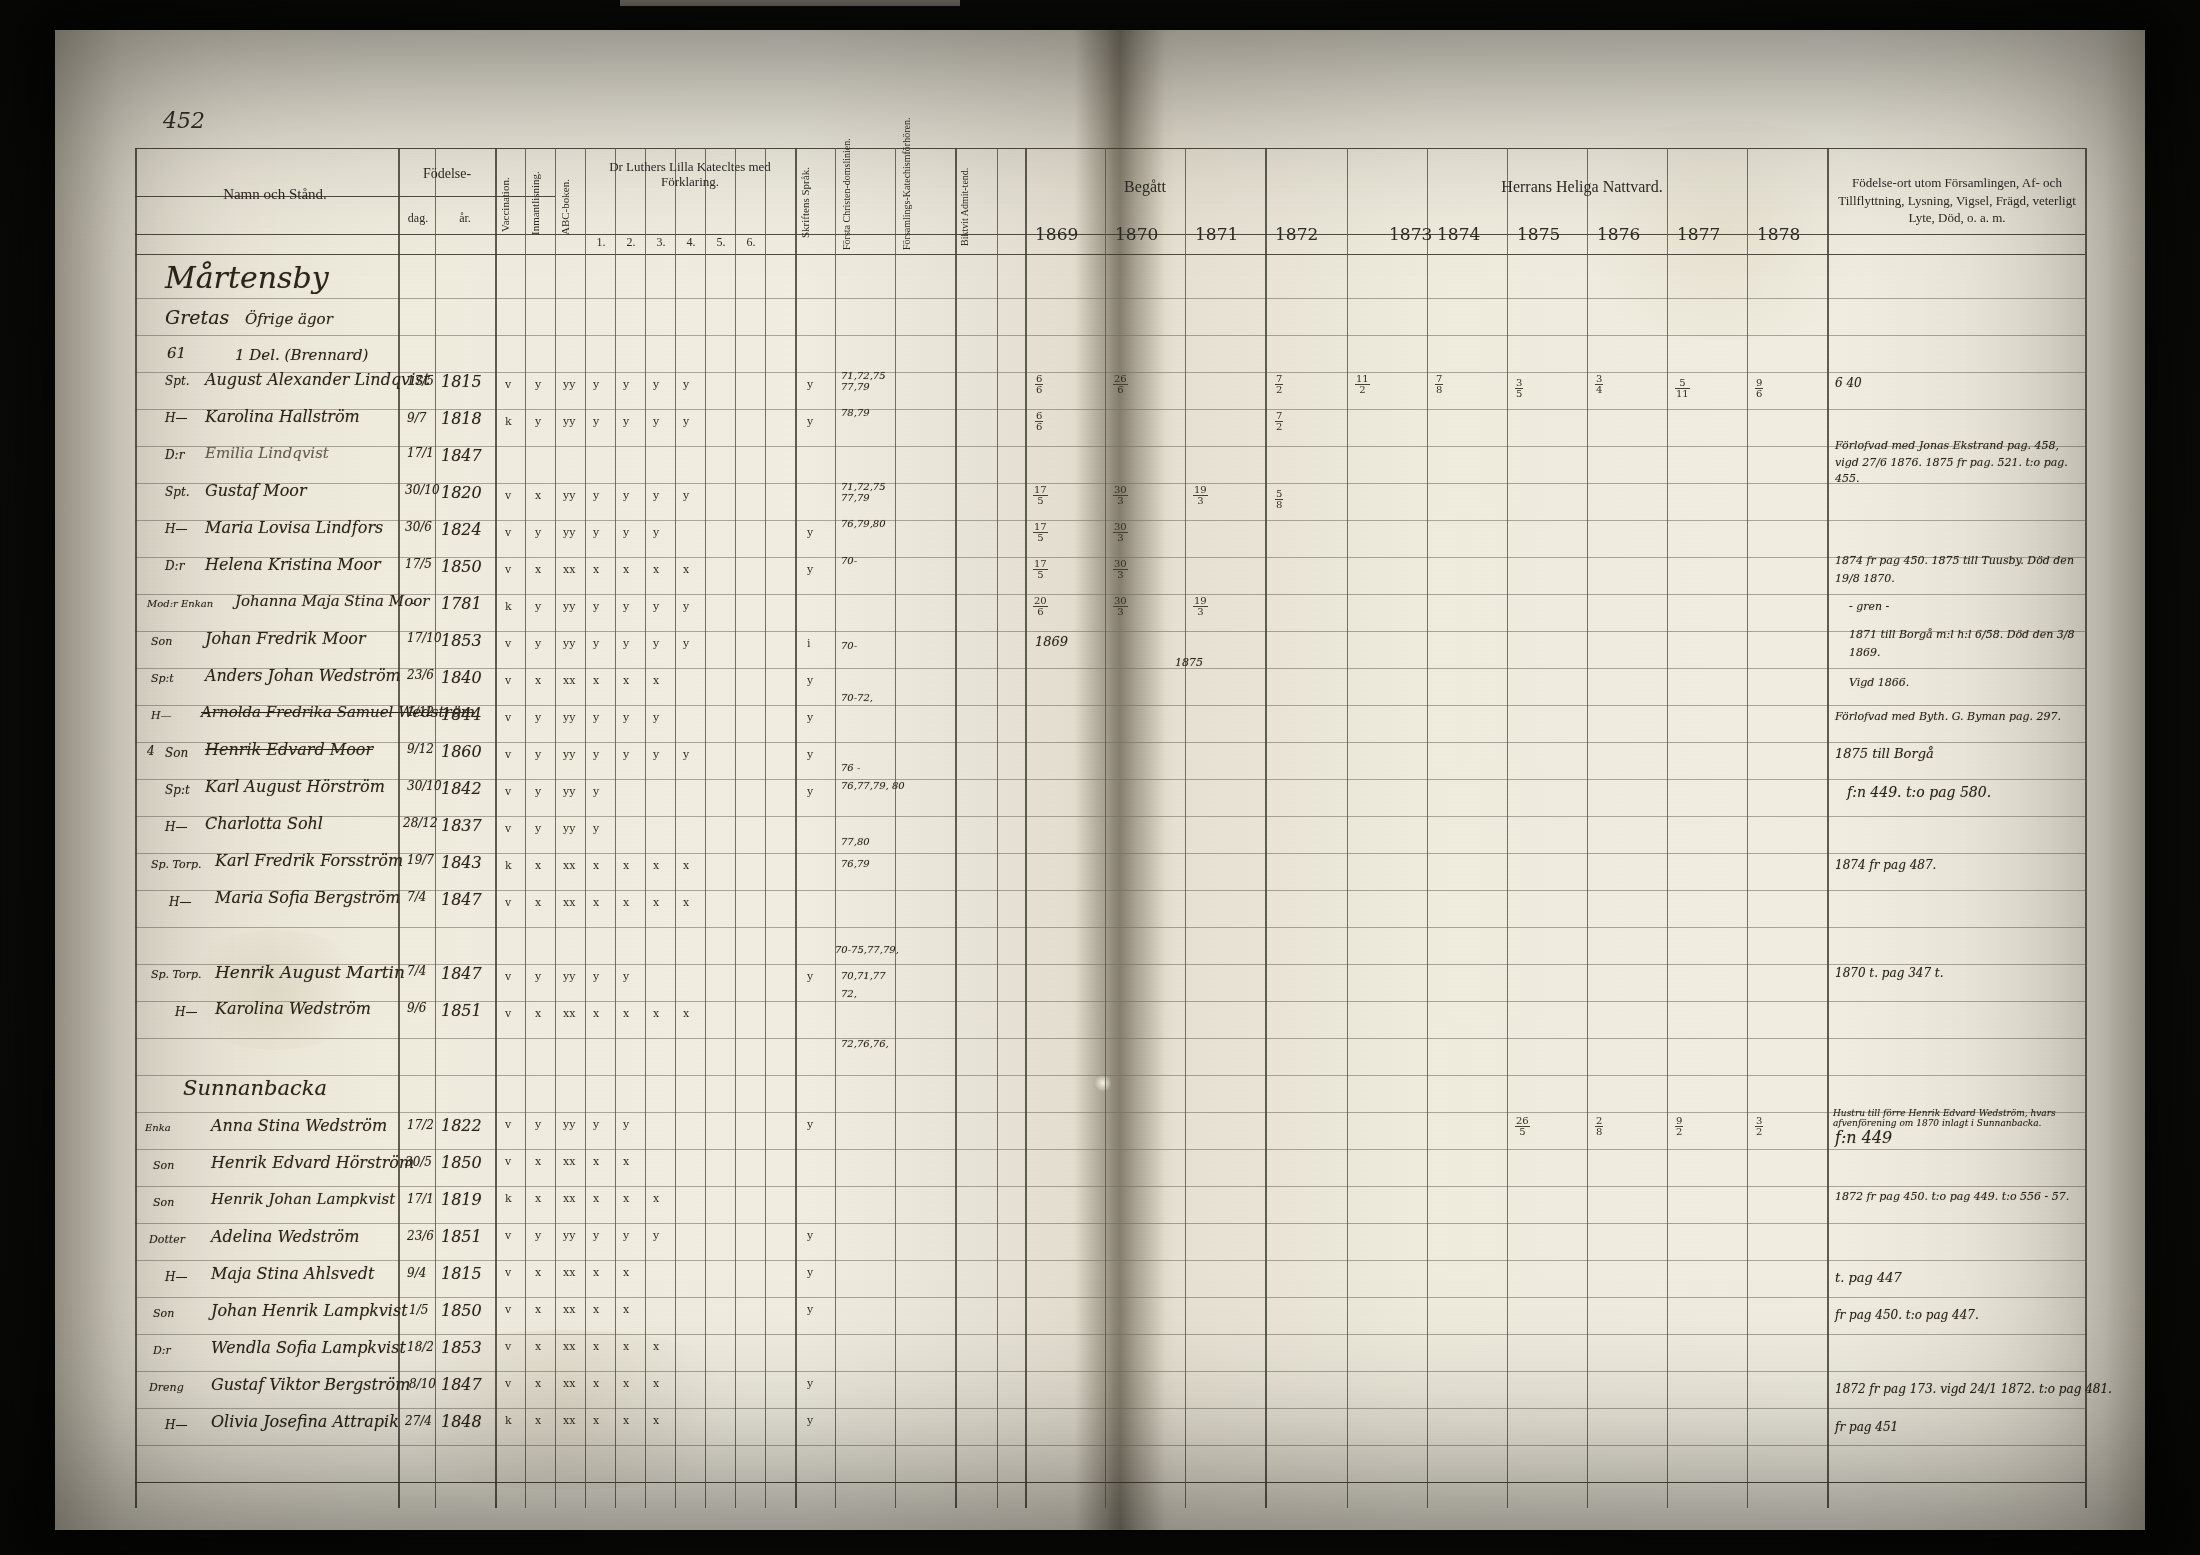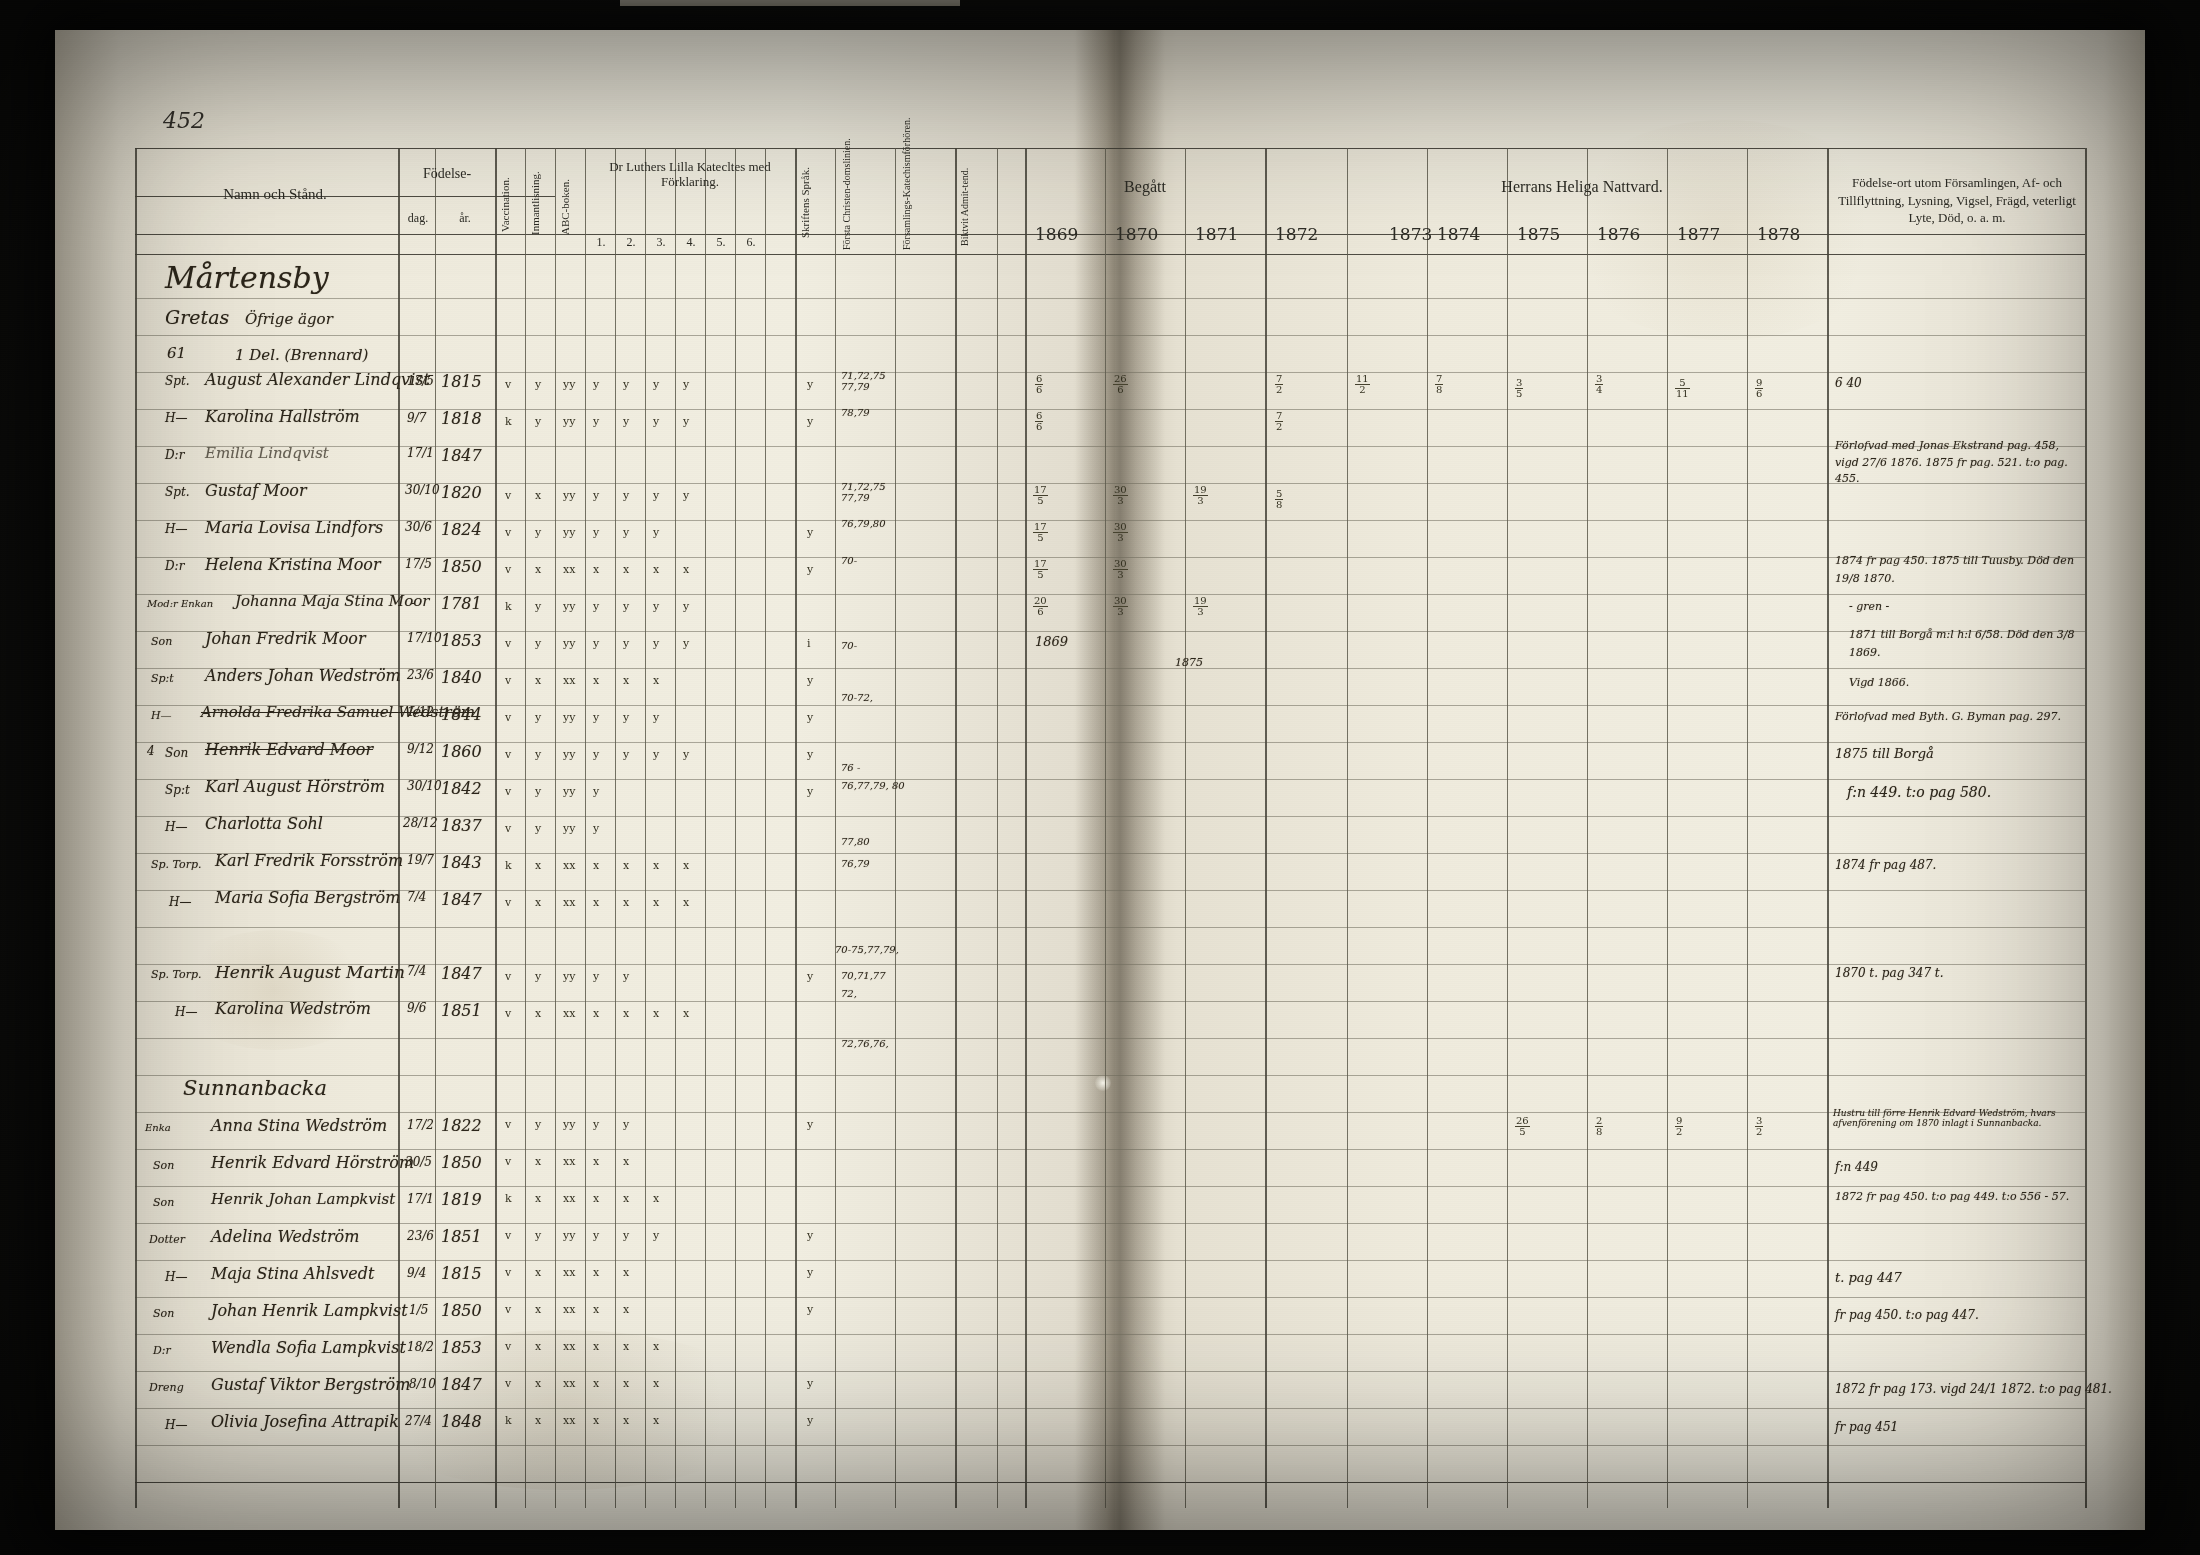--- a/index.html
+++ b/index.html
@@ -319,21 +319,21 @@
       <div class="hand tiny" style="left:10px;top:974px;font-size:10px;">Enka</div>
       <div class="hand" style="left:76px;top:968px;font-size:16px;">Anna Stina Wedström</div>
       <div class="hand xs" style="left:272px;top:970px;font-size:12px;">17/2</div>
       <div class="hand" style="left:306px;top:968px;font-size:16px;">1822</div>
       <div class="hand tiny" style="left:1698px;top:960px;font-size:9px;width:250px;white-space:normal;">Hustru till förre Henrik Edvard Wedström, hvars afvenförening om 1870 inlagt i Sunnanbacka.</div>
 
       <div class="hand tiny" style="left:18px;top:1011px;font-size:11px;">Son</div>
       <div class="hand" style="left:76px;top:1005px;font-size:16px;">Henrik Edvard Hörström</div>
       <div class="hand xs" style="left:270px;top:1007px;font-size:12px;">30/5</div>
       <div class="hand" style="left:306px;top:1005px;font-size:16px;">1850</div>
-      <div class="hand xs" style="left:1700px;top:1012px;font-size:12px;">f:n 449</div>
+      <div class="hand xs" style="left:1700px;top:980px;font-size:16px;">f:n 449</div>
 
       <div class="hand tiny" style="left:18px;top:1048px;font-size:11px;">Son</div>
       <div class="hand" style="left:76px;top:1042px;font-size:15px;">Henrik Johan Lampkvist</div>
       <div class="hand xs" style="left:272px;top:1044px;font-size:12px;">17/1</div>
       <div class="hand" style="left:306px;top:1042px;font-size:16px;">1819</div>
       <div class="hand tiny" style="left:1700px;top:1040px;font-size:11px;width:240px;white-space:normal;line-height:1.6;">1872 fr pag 450.  t:o pag 449.  t:o 556 - 57.</div>
 
       <div class="hand tiny" style="left:14px;top:1085px;font-size:11px;">Dotter</div>
       <div class="hand" style="left:76px;top:1079px;font-size:16px;">Adelina Wedström</div>
       <div class="hand xs" style="left:272px;top:1081px;font-size:12px;">23/6</div>

